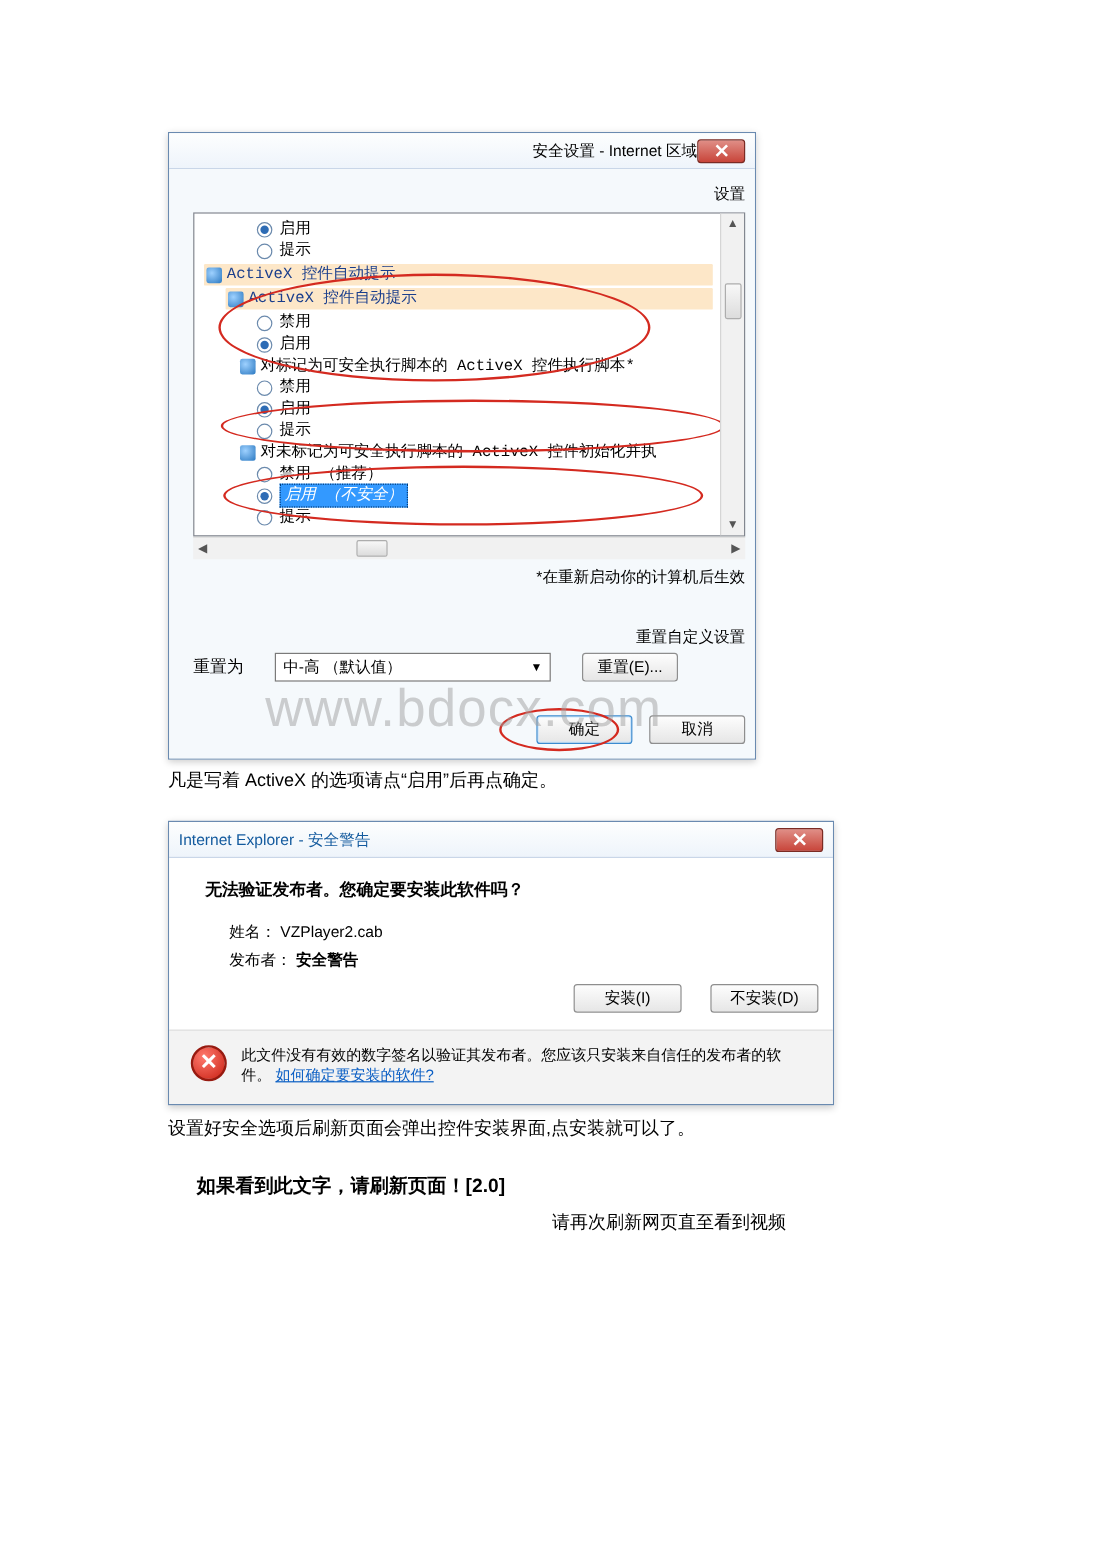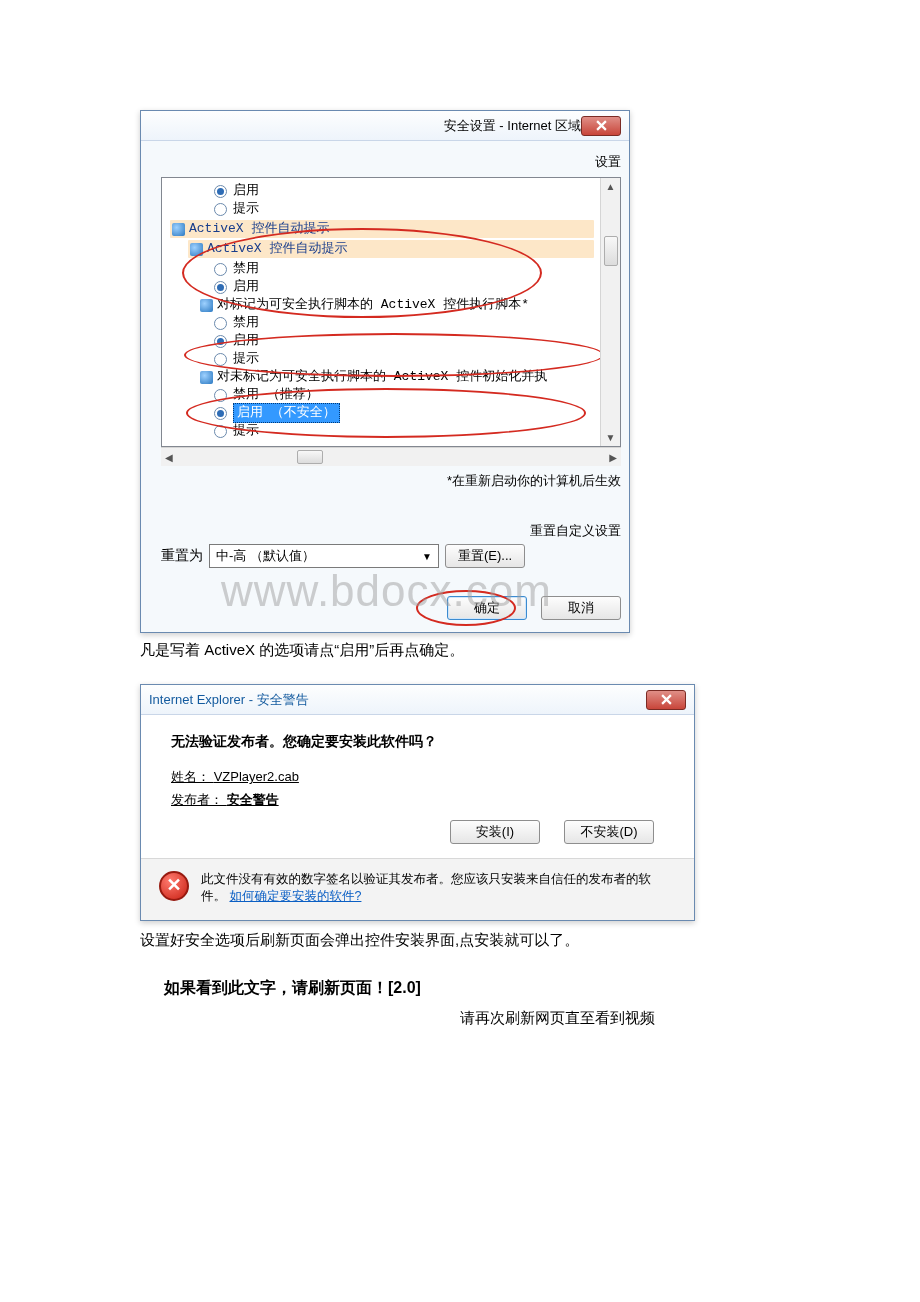--- a/index.html
+++ b/index.html
@@ -95,37 +95,38 @@
   }
   .bullet {
     width: 13px; height: 13px; margin-right: 4px;
     background: radial-gradient(circle at 35% 35%, #9ed1ff, #2a78c1);
     border-radius: 2px; flex: none;
   }
   .sel {
     background: #3399ff; color: #fff;
     border: 1px dotted #003a78;
     padding: 0 3px;
+    font-style: italic;
   }
   .hscroll {
     height: 19px; border-top: 1px solid #d5d5d5;
     background: #f1f1f1;
     display: flex; align-items: center; justify-content: space-between;
     padding: 0 4px;
   }
   .hscroll .tri { font-size: 10px; color: #555; }
   .hscroll .track { flex: 1; position: relative; height: 14px; margin: 0 4px; }
   .hscroll .hthumb {
     position: absolute; left: 120px; top: 0; width: 26px; height: 14px;
     background: linear-gradient(#f8f8f8,#dcdcdc);
     border: 1px solid #adadad; border-radius: 2px;
   }
   .note { margin: 6px 0 32px 2px; font-size: 13px; }
   .reset-title { margin-bottom: 4px; font-size: 13px; }
-  .reset-row { display: flex; align-items: center; gap: 6px; }
+  .reset-row { display: flex; align-items: center; gap: 26px; }
   .select {
     width: 230px; height: 24px;
     background: #fff; border: 1px solid #7a7a7a;
     display: flex; align-items: center; justify-content: space-between;
     padding: 0 6px; font-size: 13px;
   }
   .select .chev { font-size: 10px; }
   .btn {
     height: 24px; padding: 0 12px;
     background: linear-gradient(#fdfdfd,#e6e6e6);
@@ -156,25 +157,25 @@
   
   .dlg2 {
     width: 555px;
     border: 1px solid #6a8ab0;
     background: #fff;
     box-shadow: 0 2px 6px rgba(0,0,0,.2);
     margin-bottom: 10px;
   }
   .dlg2 .body2 {
     background: #fff;
-    padding: 18px 40px 14px 30px;
+    padding: 18px 12px 14px 30px;
     border-bottom: 1px solid #d8d8d8;
   }
   .q { font-weight: bold; font-size: 14px; margin-bottom: 14px; }
-  .kv { font-size: 13px; line-height: 1.8; text-decoration: underline; }
+  .kv { margin-left: 20px; font-size: 13px; line-height: 1.8; }
   .kv .bold { font-weight: bold; }
   .install-btns { display: flex; justify-content: flex-end; gap: 24px; margin-top: 8px; }
   .install-btns .btn { width: 90px; }
   .footer2 {
     background: #f3f3f3;
     padding: 12px 24px 14px 18px;
     display: flex; align-items: flex-start; gap: 12px;
     font-size: 12.5px; line-height: 1.4;
   }
   .shield {

